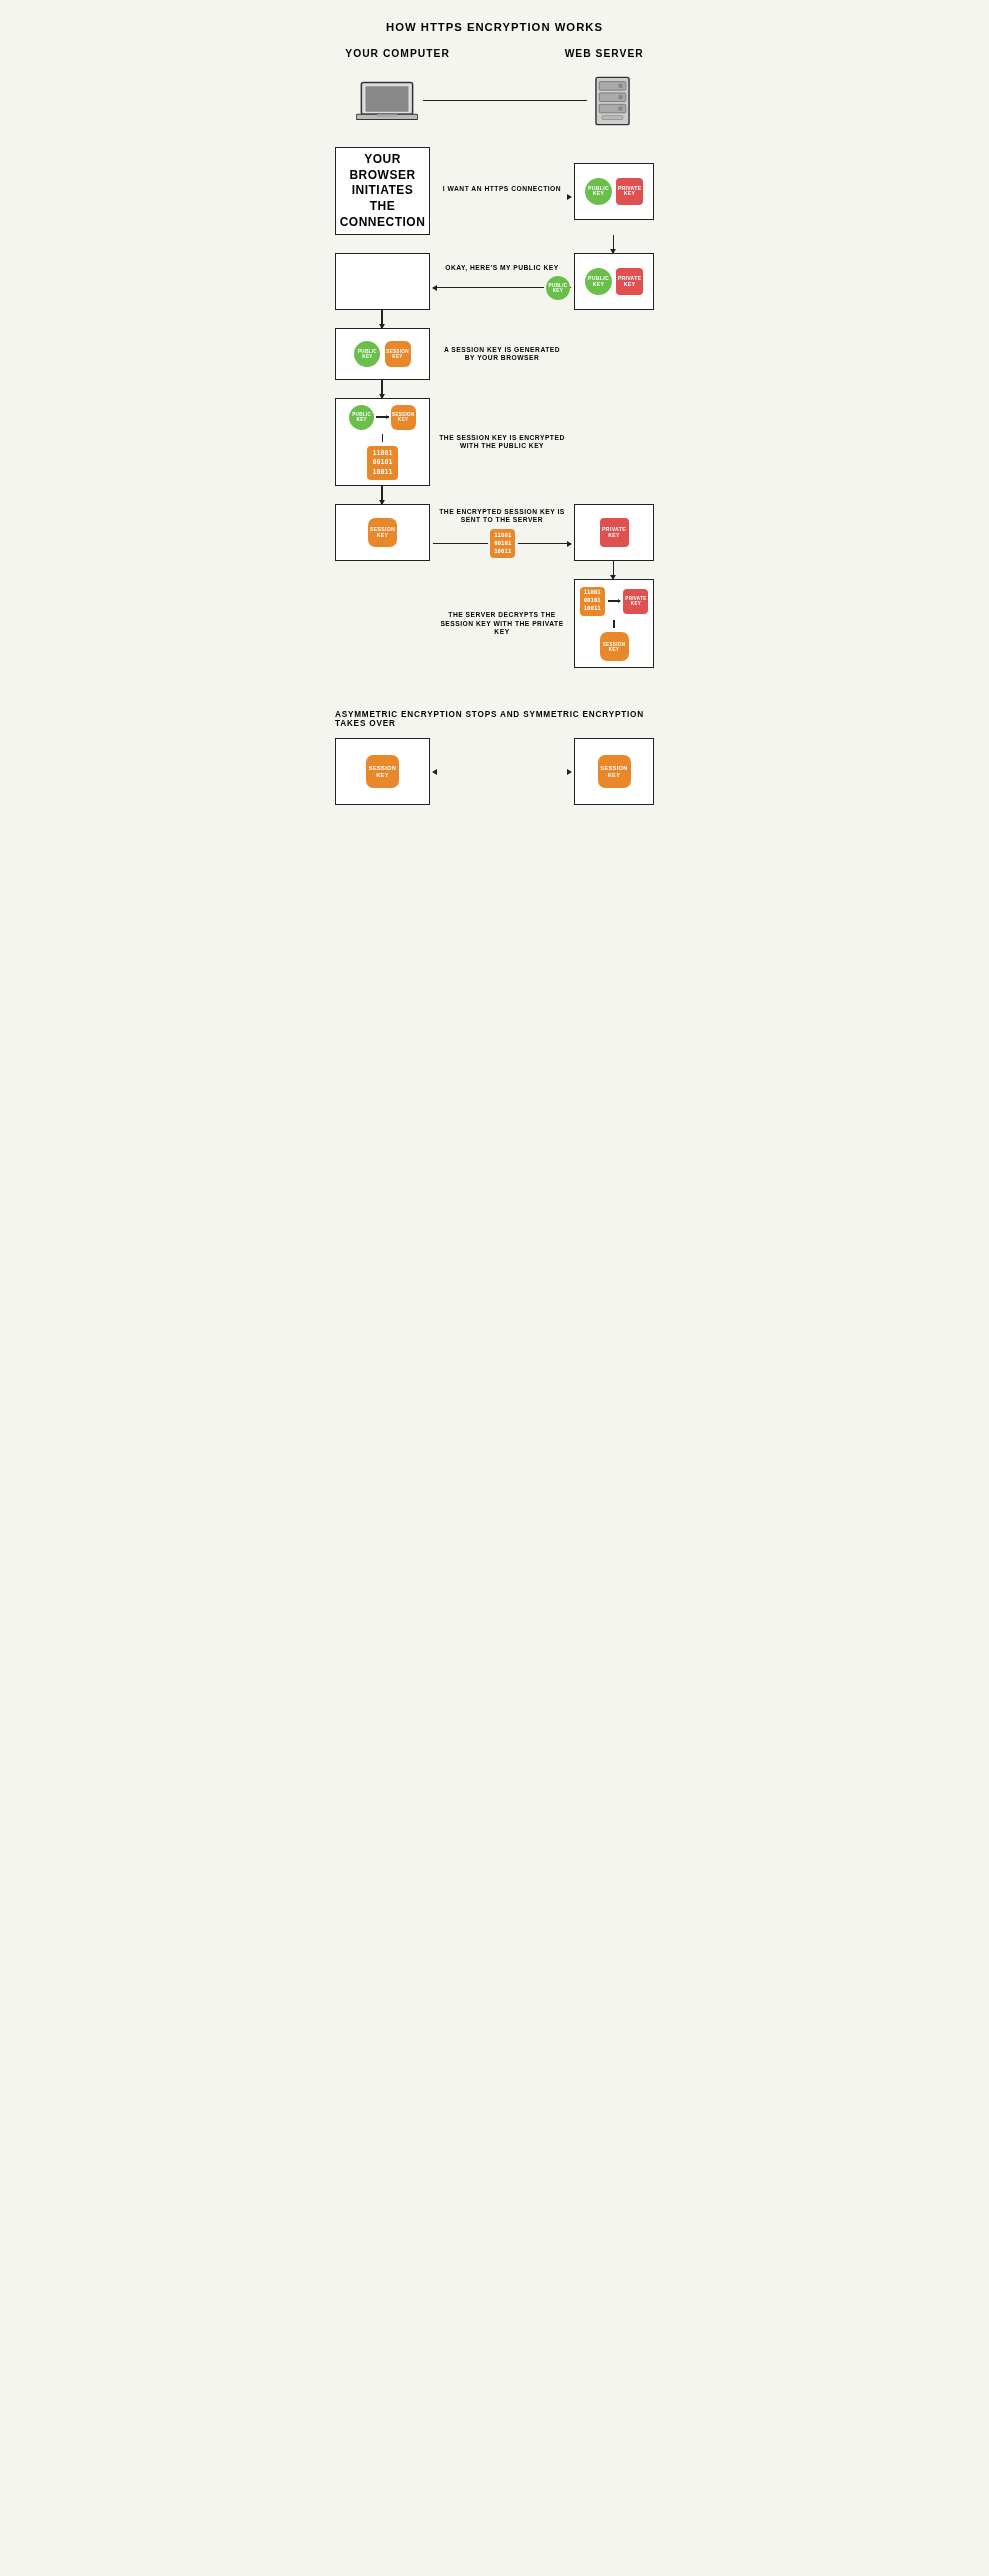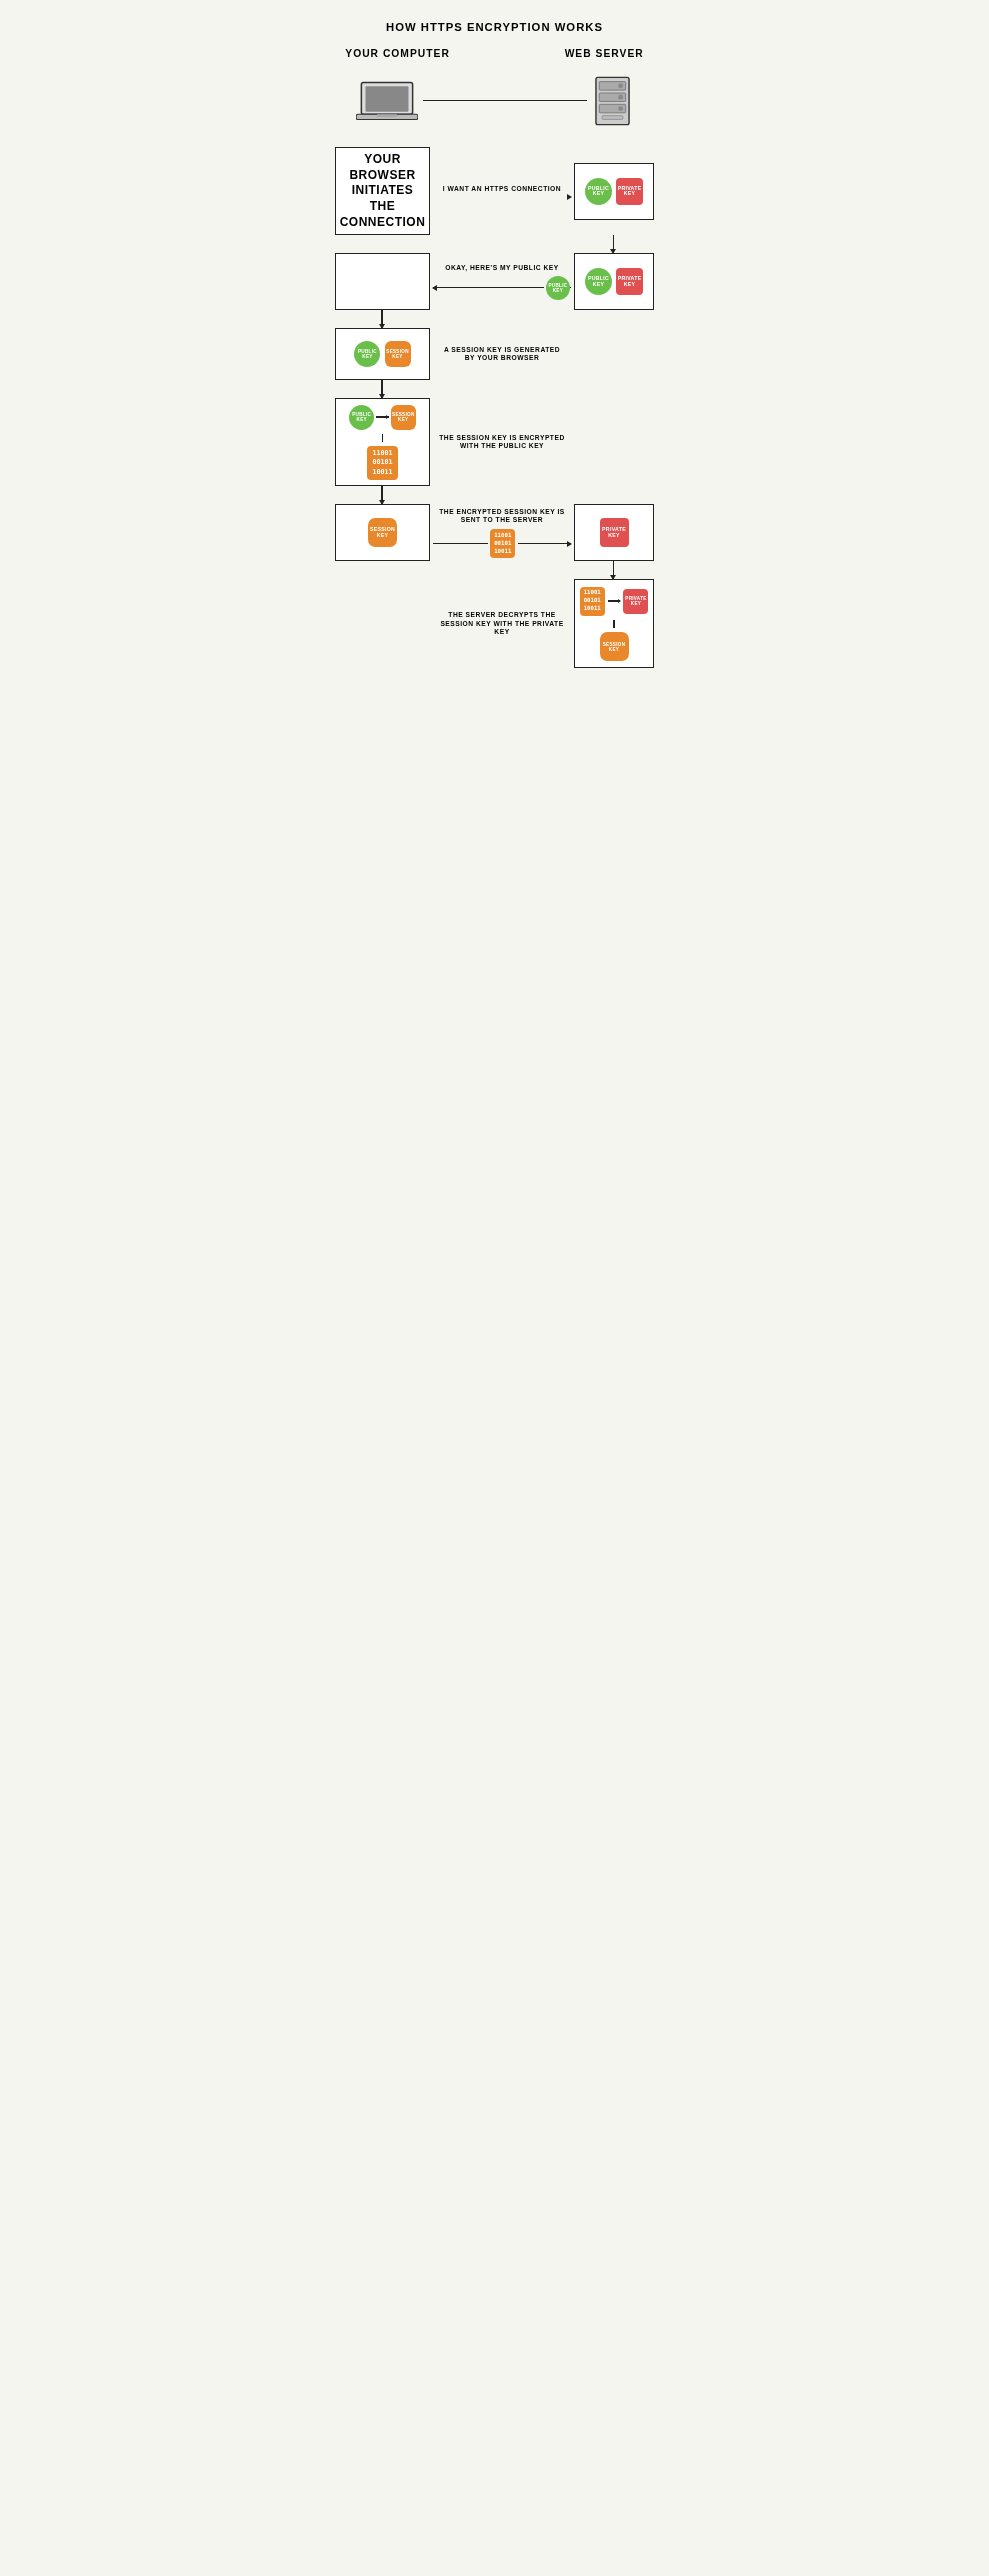--- a/index.html
+++ b/index.html
@@ -518,15 +518,33 @@
       </div>
 
       <div style="width:1.5px;height:8.2px;background:#222;margin:0 auto;"></div>
 
       <div class="key-rect key-orange" style="width:29px;height:29px;font-size:4.6px;border-radius:7.2px;">SESSION KEY</div>
     </div>
   </div>
 
   <div style="height:26px;"></div>
 
+  <div style="width:100%;">
+    <div class="section-divider">ASYMMETRIC ENCRYPTION STOPS AND SYMMETRIC ENCRYPTION TAKES OVER</div>
+
+    <div class="step-row">
+
+      <div class="box box-left" style="min-height:67px;">
+        <div class="key-rect key-orange" style="width:33px;height:33px;font-size:5.7px;border-radius:7.2px;">SESSION KEY</div>
+      </div>
+
+      <div class="arrow-area">
+        <div class="arrow-line-both" style="width:100%;"></div>
+      </div>
+
+      <div class="box box-right" style="min-height:67px;">
+        <div class="key-rect key-orange" style="width:33px;height:33px;font-size:5.7px;border-radius:7.2px;">SESSION KEY</div>
+      </div>
+    </div>
+  </div>
 
 </div>
 
 
 </body></html>

